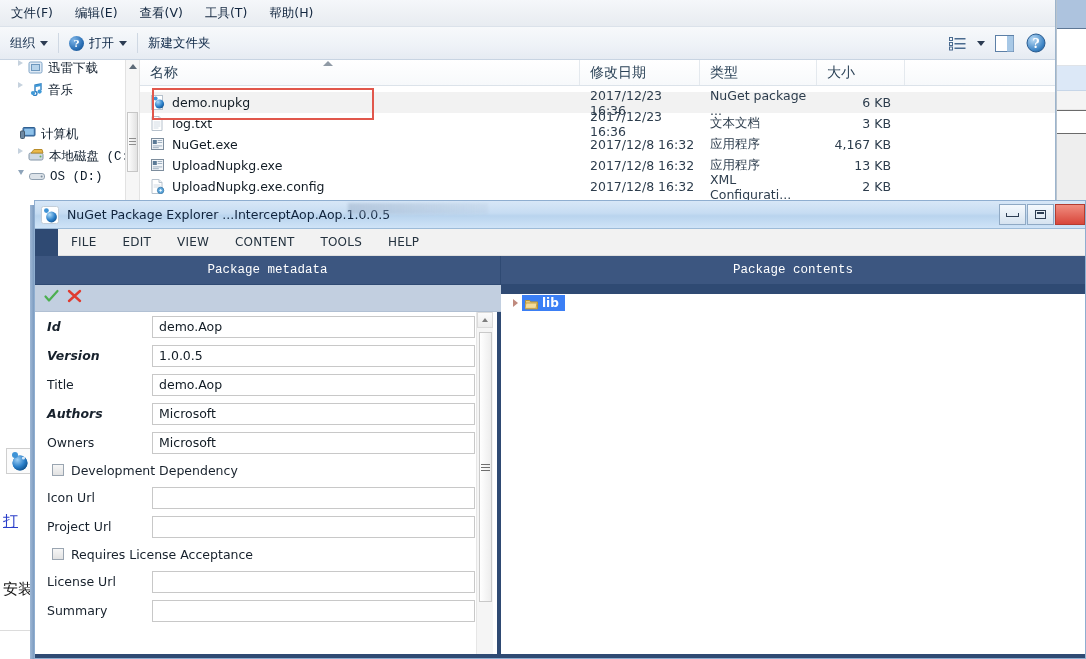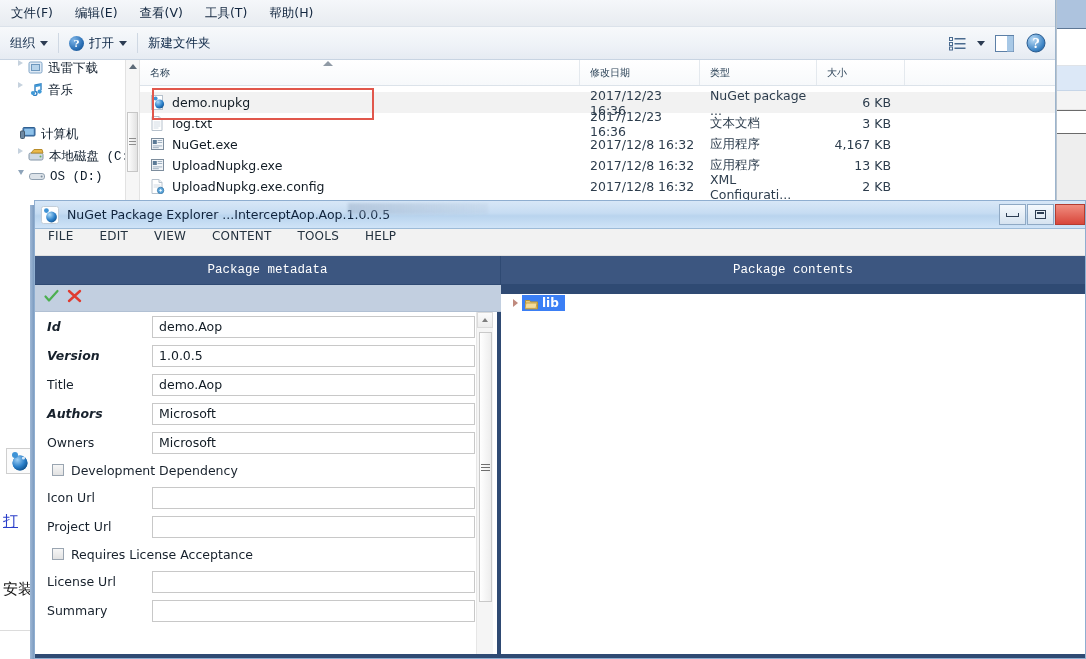--- a/index.html
+++ b/index.html
@@ -167,21 +167,21 @@
   .nav-scroll .grip{
     position:absolute; left:3px; top:78px; width:7px; height:7px;
     background: repeating-linear-gradient(to bottom,#8e8e8e 0 1px,transparent 1px 3px);
   }
 
   .exp-list { flex: 1; background: #ffffff; position: relative; }
   .col-head {
     display: flex; height: 25px; align-items: center;
     background: linear-gradient(to bottom,#ffffff,#f7f9fb);
     border-bottom: 1px solid #dce3ea;
-    font-size: 10px; color: #2b4257;
+    font-size: 14px; color: #2b4257;
     font-family: "DejaVu Sans", sans-serif;
     position: relative;
   }
   .col-head .ch {
     border-right: 1px solid #e4e9ee; height: 100%;
     display:flex; align-items:center; padding-left:10px;
     box-sizing: border-box; cursor: default;
   }
   .sort-tri {
     position:absolute; left: 183px; top: 1px;
@@ -252,22 +252,23 @@
     width: 30px;
     background: linear-gradient(to bottom,#f08d80,#d8463a);
     border-color: #b33c30;
   }
   .wb-min { width:11px; height:3px; border:1px solid #2c3d52; border-top:none; background:transparent;}
   .wb-max { width:11px; height:9px; border:1px solid #2c3d52; box-sizing:border-box; position:relative;}
   .wb-max::after{content:"";position:absolute;left:1px;right:1px;top:1px;height:2px;background:#2c3d52;}
 
   .npe-menubar {
     height: 26px; background: #f2f2f2;
-    display:flex; align-items:flex-start;
+    display:flex; align-items:center;
     border-bottom: 1px solid #e0e0e0;
+    margin-left: 23px;
   }
   .npe-menu {
     font-size: 12px; color: #24323f;
     padding: 0 13px; letter-spacing: .2px;
     font-family: "DejaVu Sans", sans-serif;
     cursor: default;
   }
 
   .npe-body { display:flex; height: 405px; background:#2f4a73; }
   .pane { position: relative; }

